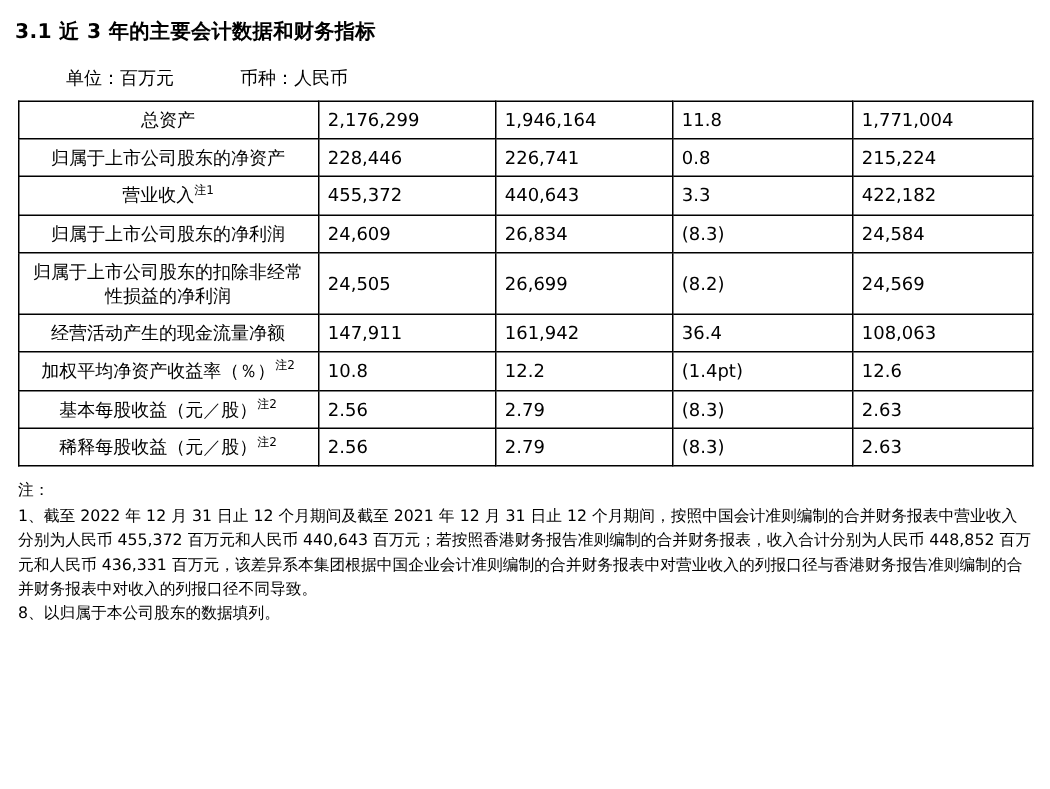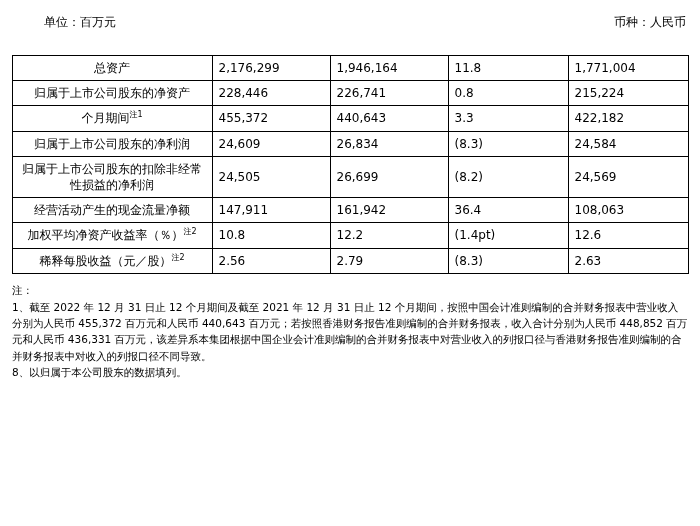--- a/index.html
+++ b/index.html
@@ -23,23 +23,23 @@
     box-sizing: border-box;
   }
   .section-title {
     font-size: 13.5px;
     font-weight: bold;
     margin: 12px 0 0 10px;
     letter-spacing: 0.2px;
   }
   .unit-row {
     display: flex;
-    justify-content: space-between;
+    justify-content: flex-start;
     align-items: baseline;
-    margin: 14px 14px 24px 0;
+    margin: 14px 14px 6px 0;
     font-size: 12px;
   }
   .unit-row .unit-item {
     margin-left: 44px;
     white-space: nowrap;
   }
   table.fin {
     border-collapse: collapse;
     width: 676px;
     margin: 0 auto;
@@ -89,20 +89,21 @@
   .col-a { width: 118px; }
   .col-b { width: 118px; }
   .col-c { width: 120px; }
   .col-d { width: 120px; }
 </style>
 </head>
 <body>
 
 <div class="page">
 
+  <div class="section-title">3.1 近 3 年的主要会计数据和财务指标</div>
 
   <div class="unit-row">
     <span class="unit-item">单位：百万元</span>
     <span class="unit-item">币种：人民币</span>
   </div>
 
   <table class="fin">
     <colgroup>
       <col class="col-label">
       <col class="col-a">
@@ -123,21 +124,21 @@
       <tr>
         <td class="label">归属于上市公司股东的净资产</td>
         <td class="num">228,446</td>
         <td class="num">226,741</td>
         <td class="num">0.8</td>
         <td class="num">215,224</td>
       </tr>
 
 
       <tr>
-        <td class="label"><span>个月期间</span><span class="sup">注1</span></td>
+        <td class="label"><span>营业收入</span><span class="sup">注1</span></td>
         <td class="num">455,372</td>
         <td class="num">440,643</td>
         <td class="num">3.3</td>
         <td class="num">422,182</td>
       </tr>
 
       <tr>
         <td class="label"><span>归属于上市公司股东的净利润</span></td>
         <td class="num">24,609</td>
         <td class="num">26,834</td>
@@ -162,20 +163,27 @@
       </tr>
 
       <tr>
         <td class="label"><span>加权平均净资产收益率（％）</span><span class="sup">注2</span></td>
         <td class="num">10.8</td>
         <td class="num">12.2</td>
         <td class="num">(1.4pt)</td>
         <td class="num">12.6</td>
       </tr>
 
+      <tr>
+        <td class="label"><span>基本每股收益（元／股）</span><span class="sup">注2</span></td>
+        <td class="num">2.56</td>
+        <td class="num">2.79</td>
+        <td class="num">(8.3)</td>
+        <td class="num">2.63</td>
+      </tr>
 
       <tr>
         <td class="label"><span>稀释每股收益（元／股）</span><span class="sup">注2</span></td>
         <td class="num">2.56</td>
         <td class="num">2.79</td>
         <td class="num">(8.3)</td>
         <td class="num">2.63</td>
       </tr>
     </tbody>
   </table>

